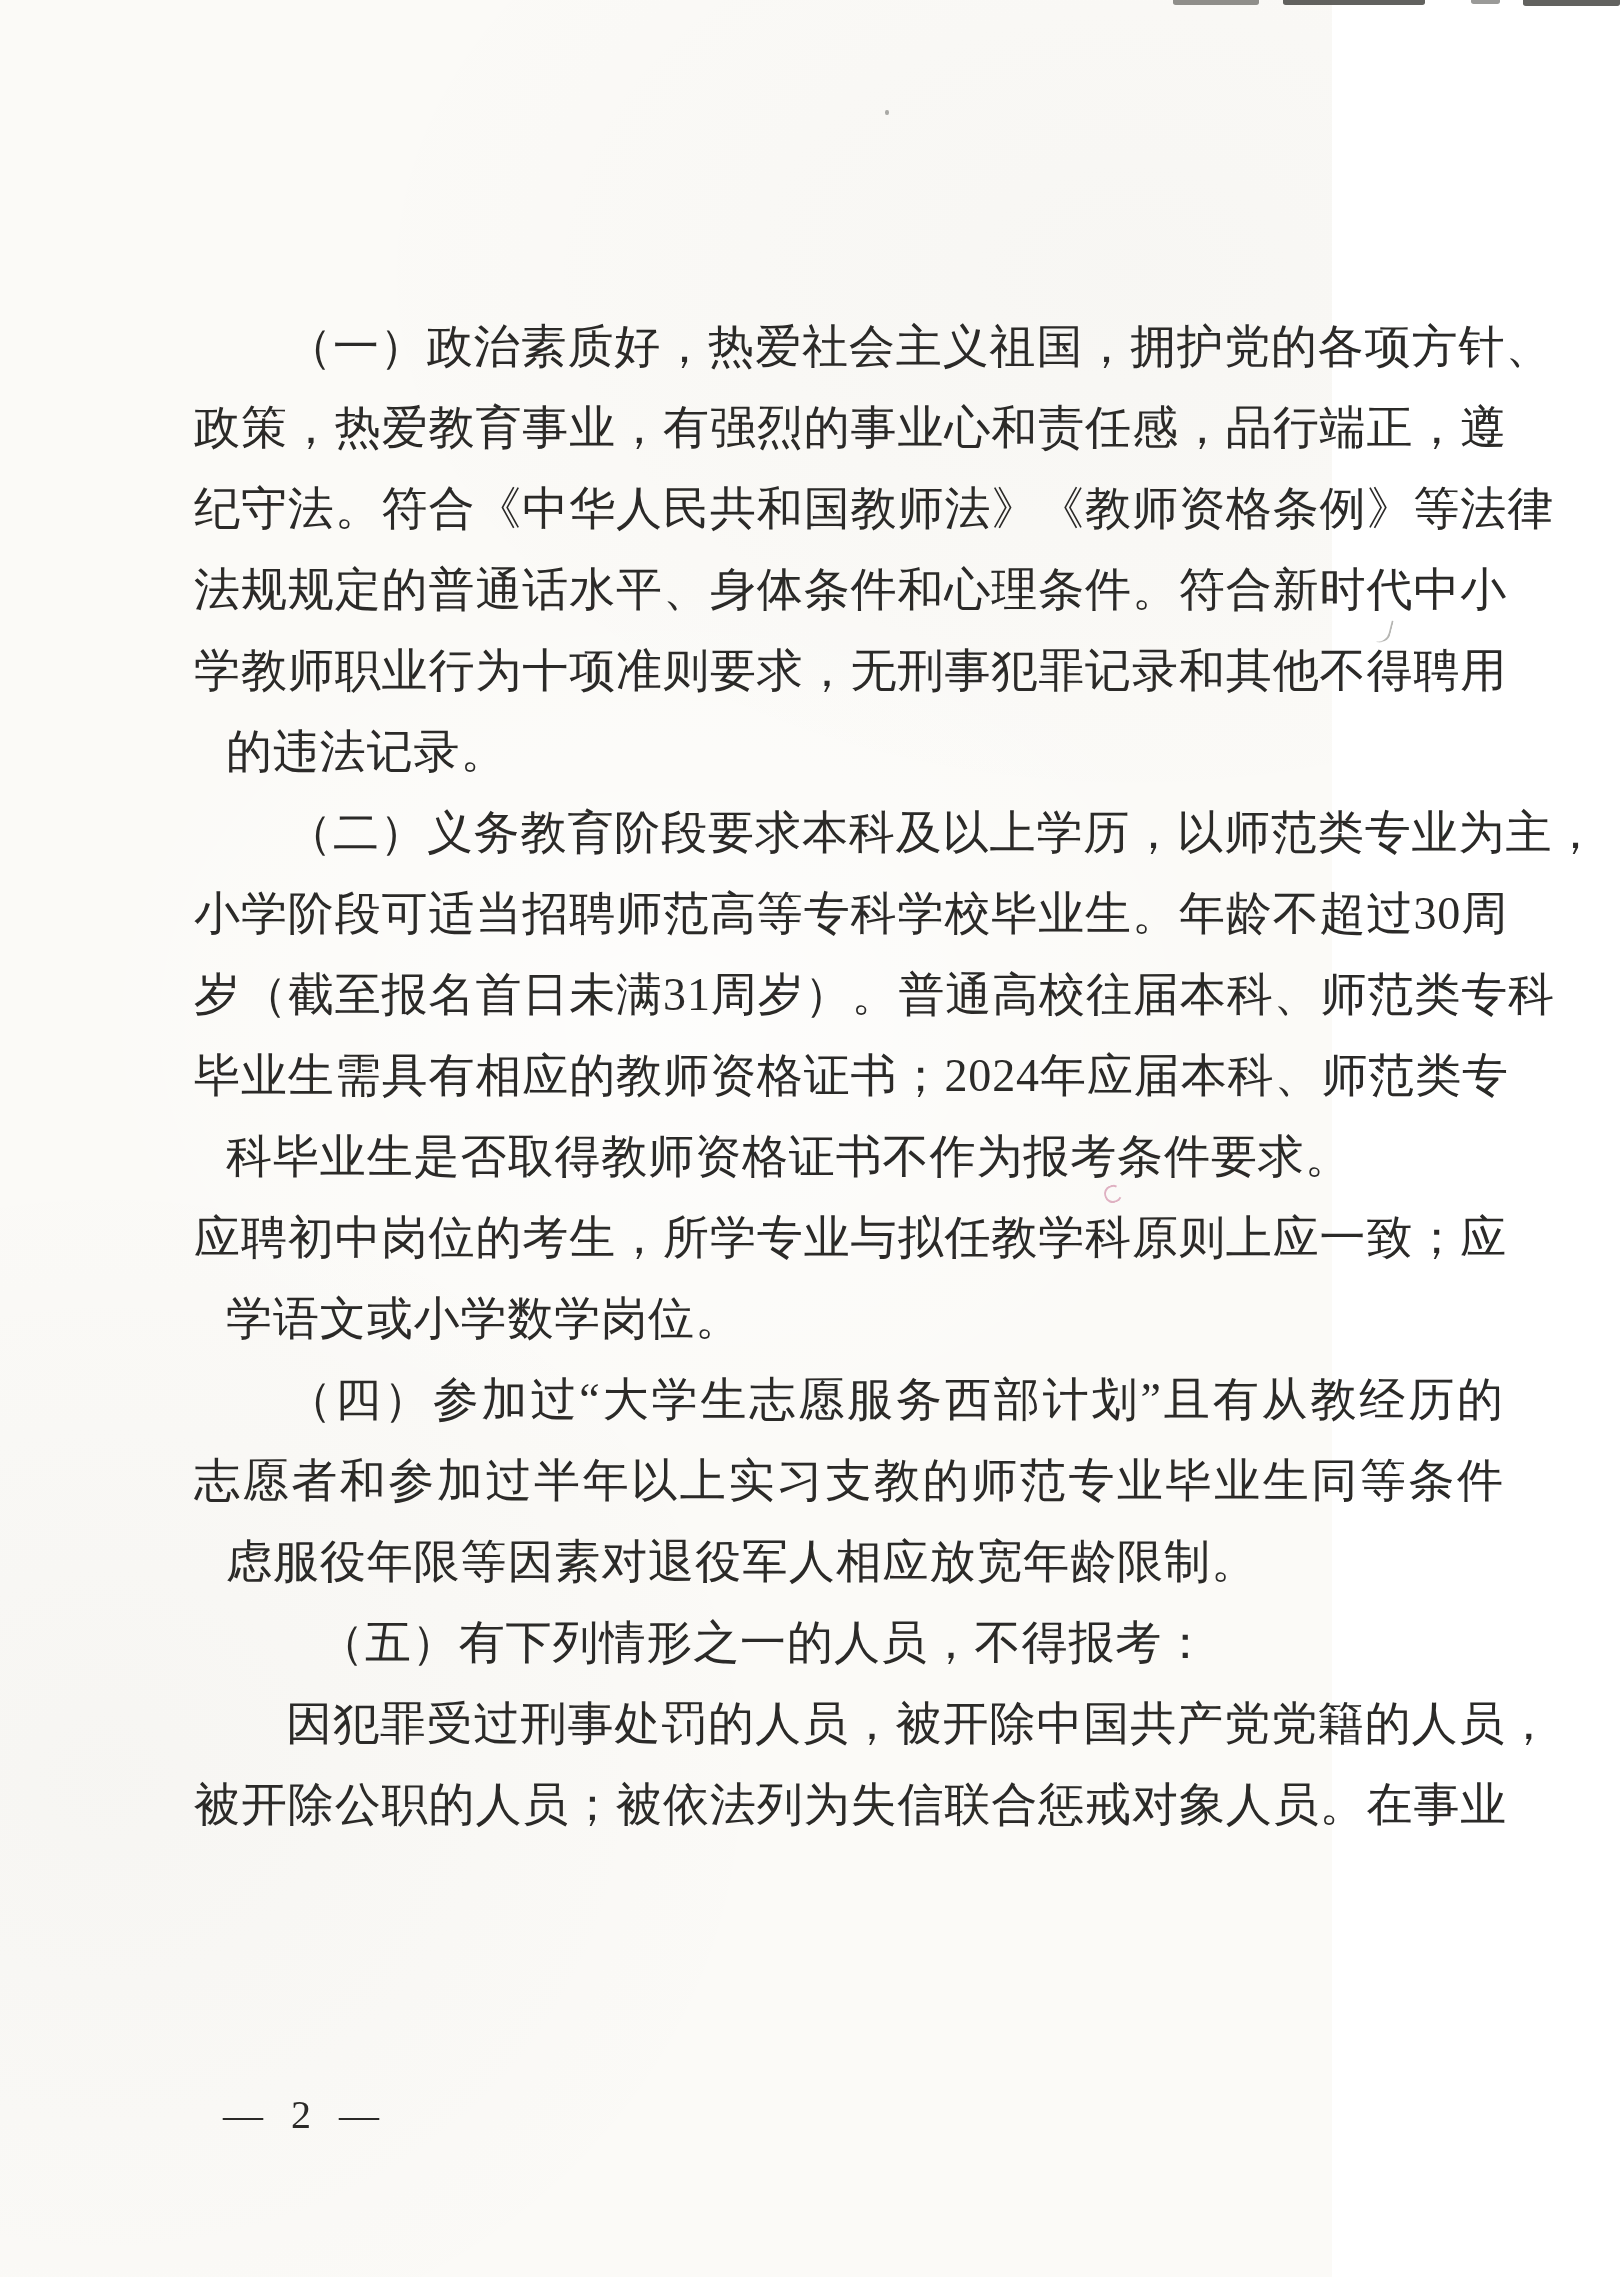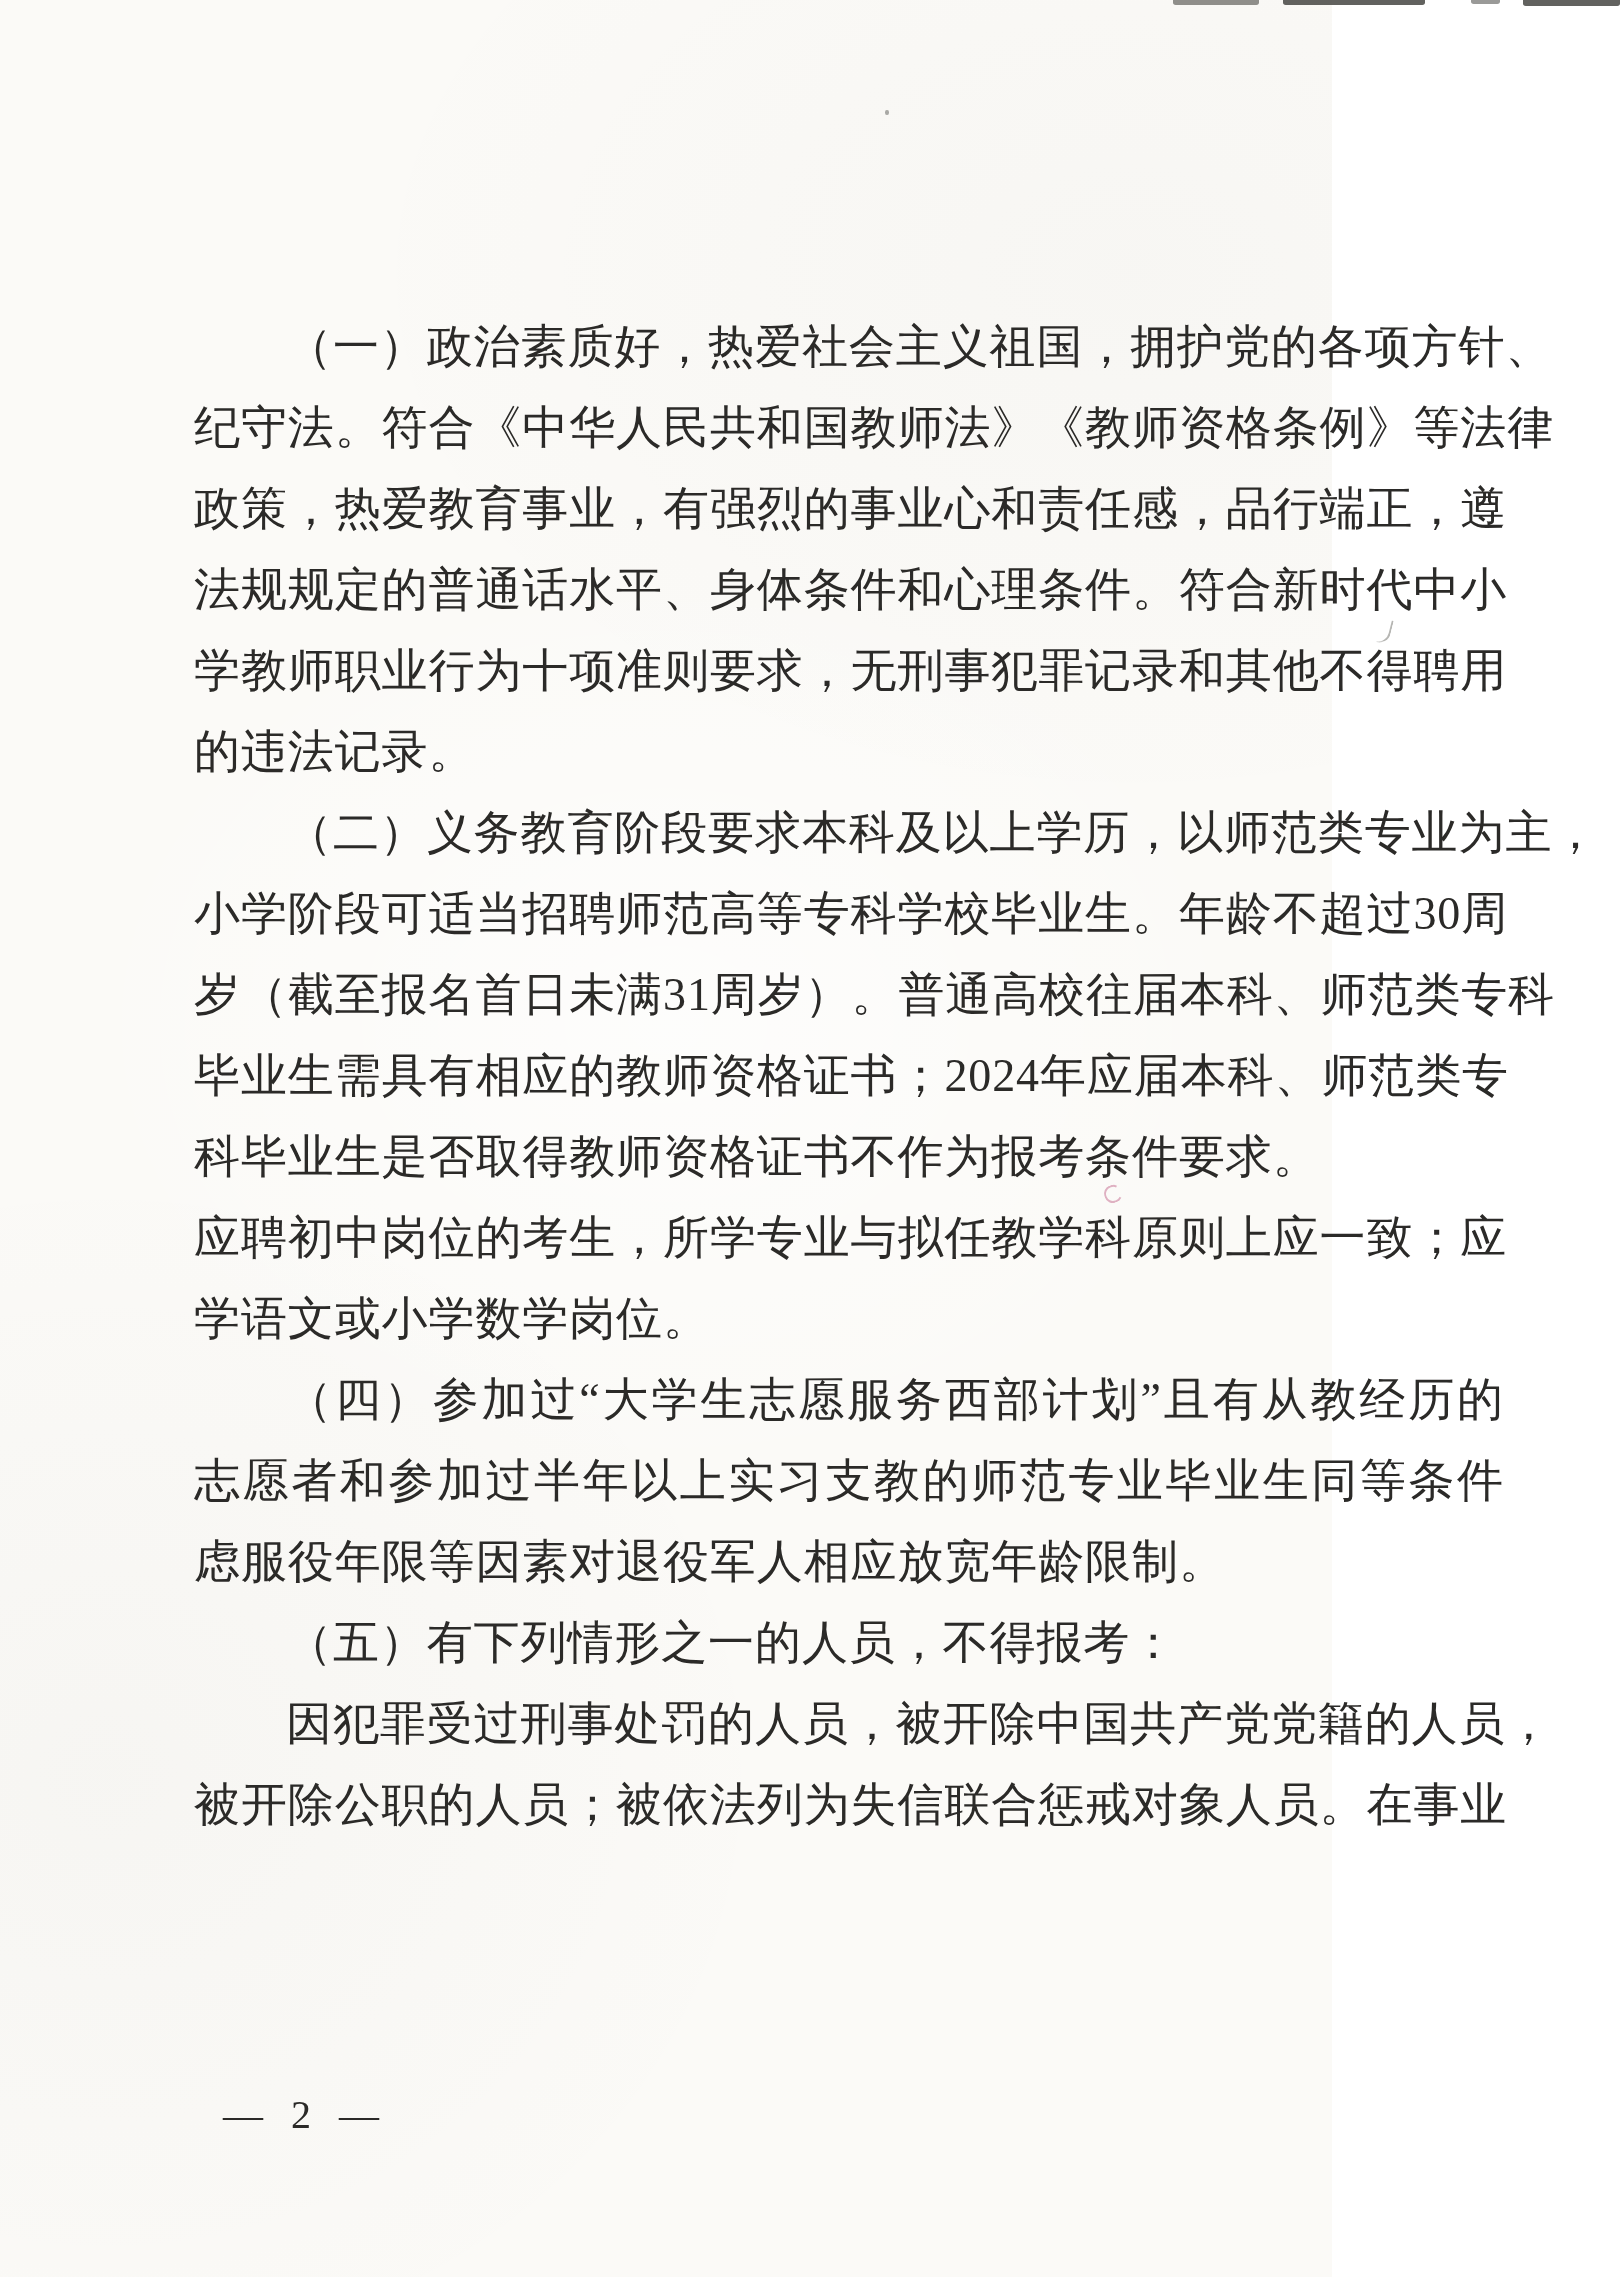--- a/index.html
+++ b/index.html
@@ -38,20 +38,21 @@
     white-space: nowrap;
     text-align: justify;
     text-align-last: justify;
     text-justify: inter-character;
   }
   .line.first {
     text-indent: 2em;
   }
   .line.noStretch {
     text-align-last: left;
+    margin-left: 32px;
   }
   
   .page-number {
     position: absolute;
     left: 223px;
     top: 2086px;
     height: 58px;
     line-height: 58px;
     font-size: 40px;
     color: #2b2a28;
@@ -109,22 +110,22 @@
 <div class="page">
 
   <div class="edge-strip edge-s1"></div>
   <div class="edge-strip edge-s2"></div>
   <div class="edge-strip edge-s3"></div>
   <div class="edge-strip edge-s4"></div>
   <div class="dust-dot"></div>
 
   <div class="doc-body">
       <div class="line first">（一）政治素质好，热爱社会主义祖国，拥护党的各项方针、</div>
+      <div class="line">政策，热爱教育事业，有强烈的事业心和责任感，品行端正，遵</div>
       <div class="line">纪守法。符合《中华人民共和国教师法》《教师资格条例》等法律</div>
-      <div class="line">政策，热爱教育事业，有强烈的事业心和责任感，品行端正，遵</div>
       <div class="line">法规规定的普通话水平、身体条件和心理条件。符合新时代中小</div>
       <div class="line">学教师职业行为十项准则要求，无刑事犯罪记录和其他不得聘用</div>
       <div class="line noStretch">的违法记录。</div>
       <div class="line first">（二）义务教育阶段要求本科及以上学历，以师范类专业为主，</div>
       <div class="line">小学阶段可适当招聘师范高等专科学校毕业生。年龄不超过30周</div>
       <div class="line">岁（截至报名首日未满31周岁）。普通高校往届本科、师范类专科</div>
       <div class="line">毕业生需具有相应的教师资格证书；2024年应届本科、师范类专</div>
       <div class="line noStretch">科毕业生是否取得教师资格证书不作为报考条件要求。</div>
       <div class="line">应聘初中岗位的考生，所学专业与拟任教学科原则上应一致；应</div>
       <div class="line noStretch">学语文或小学数学岗位。</div>

